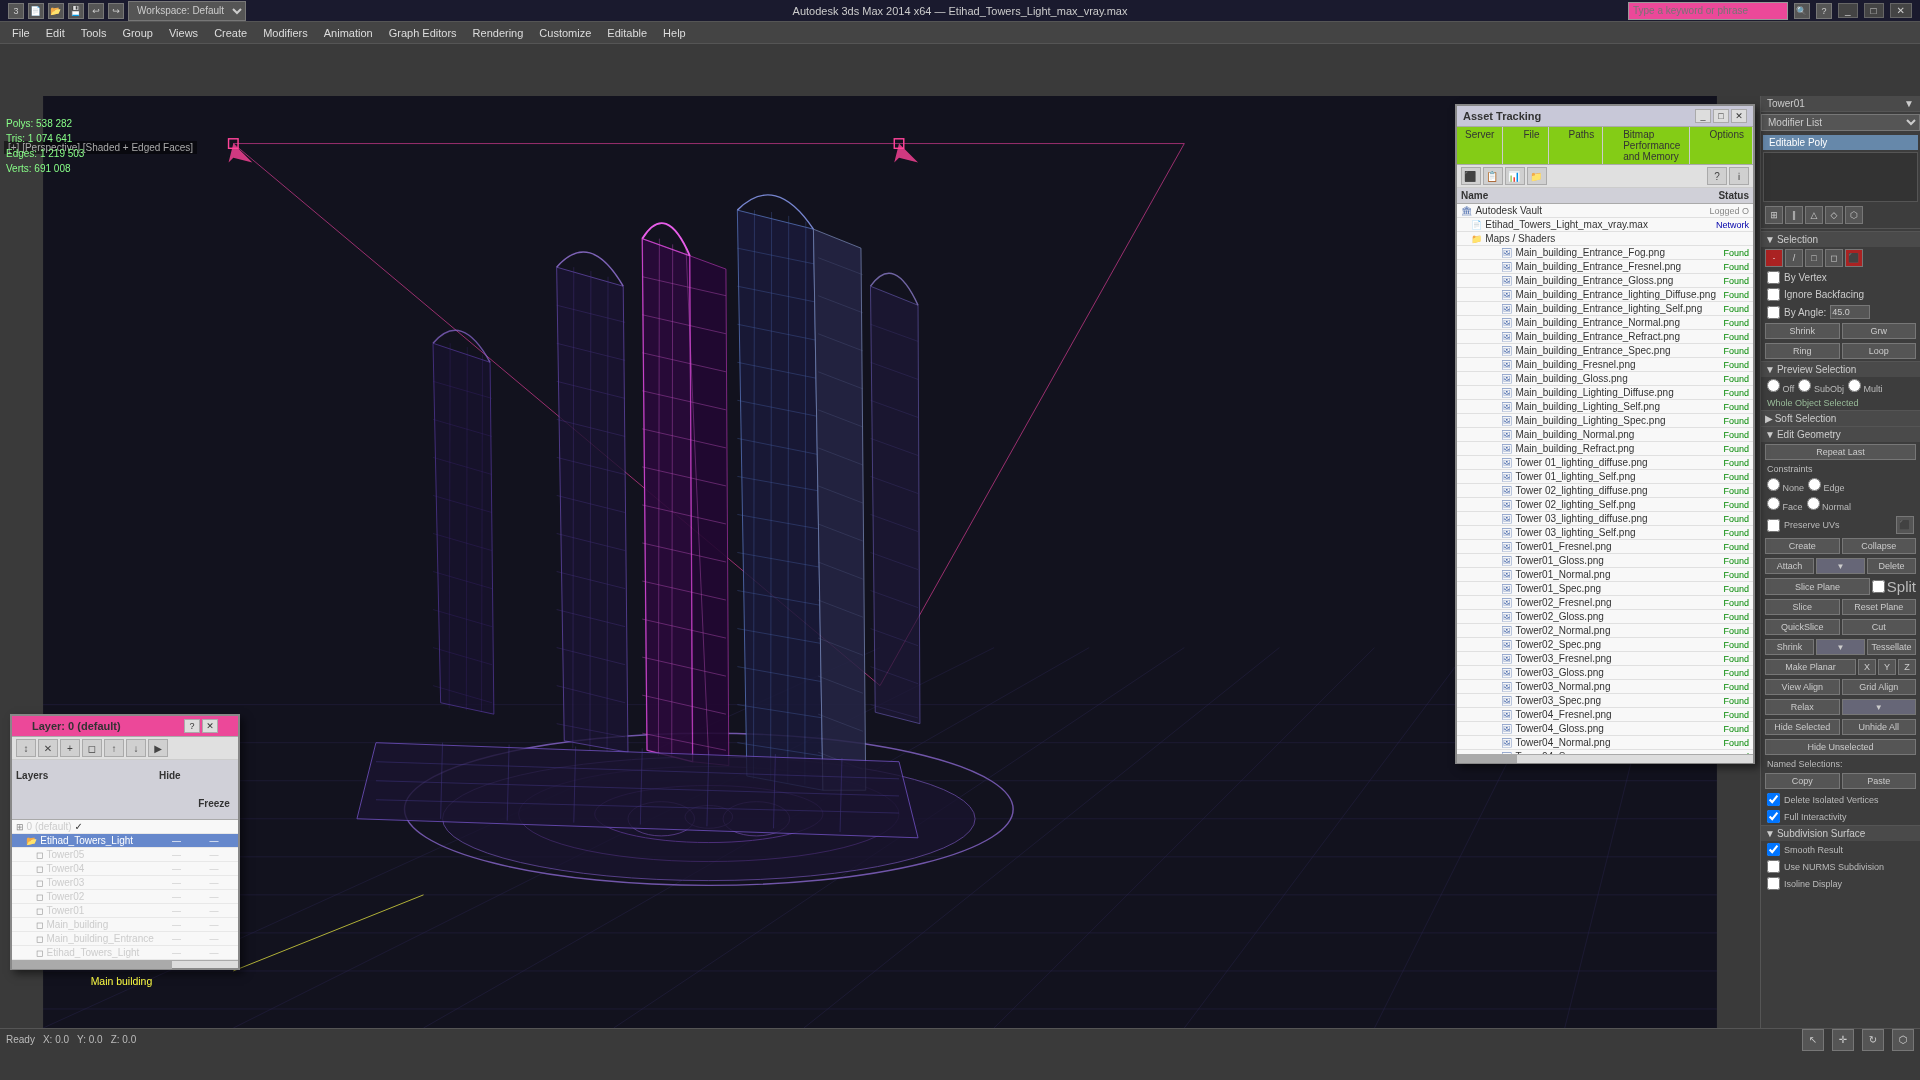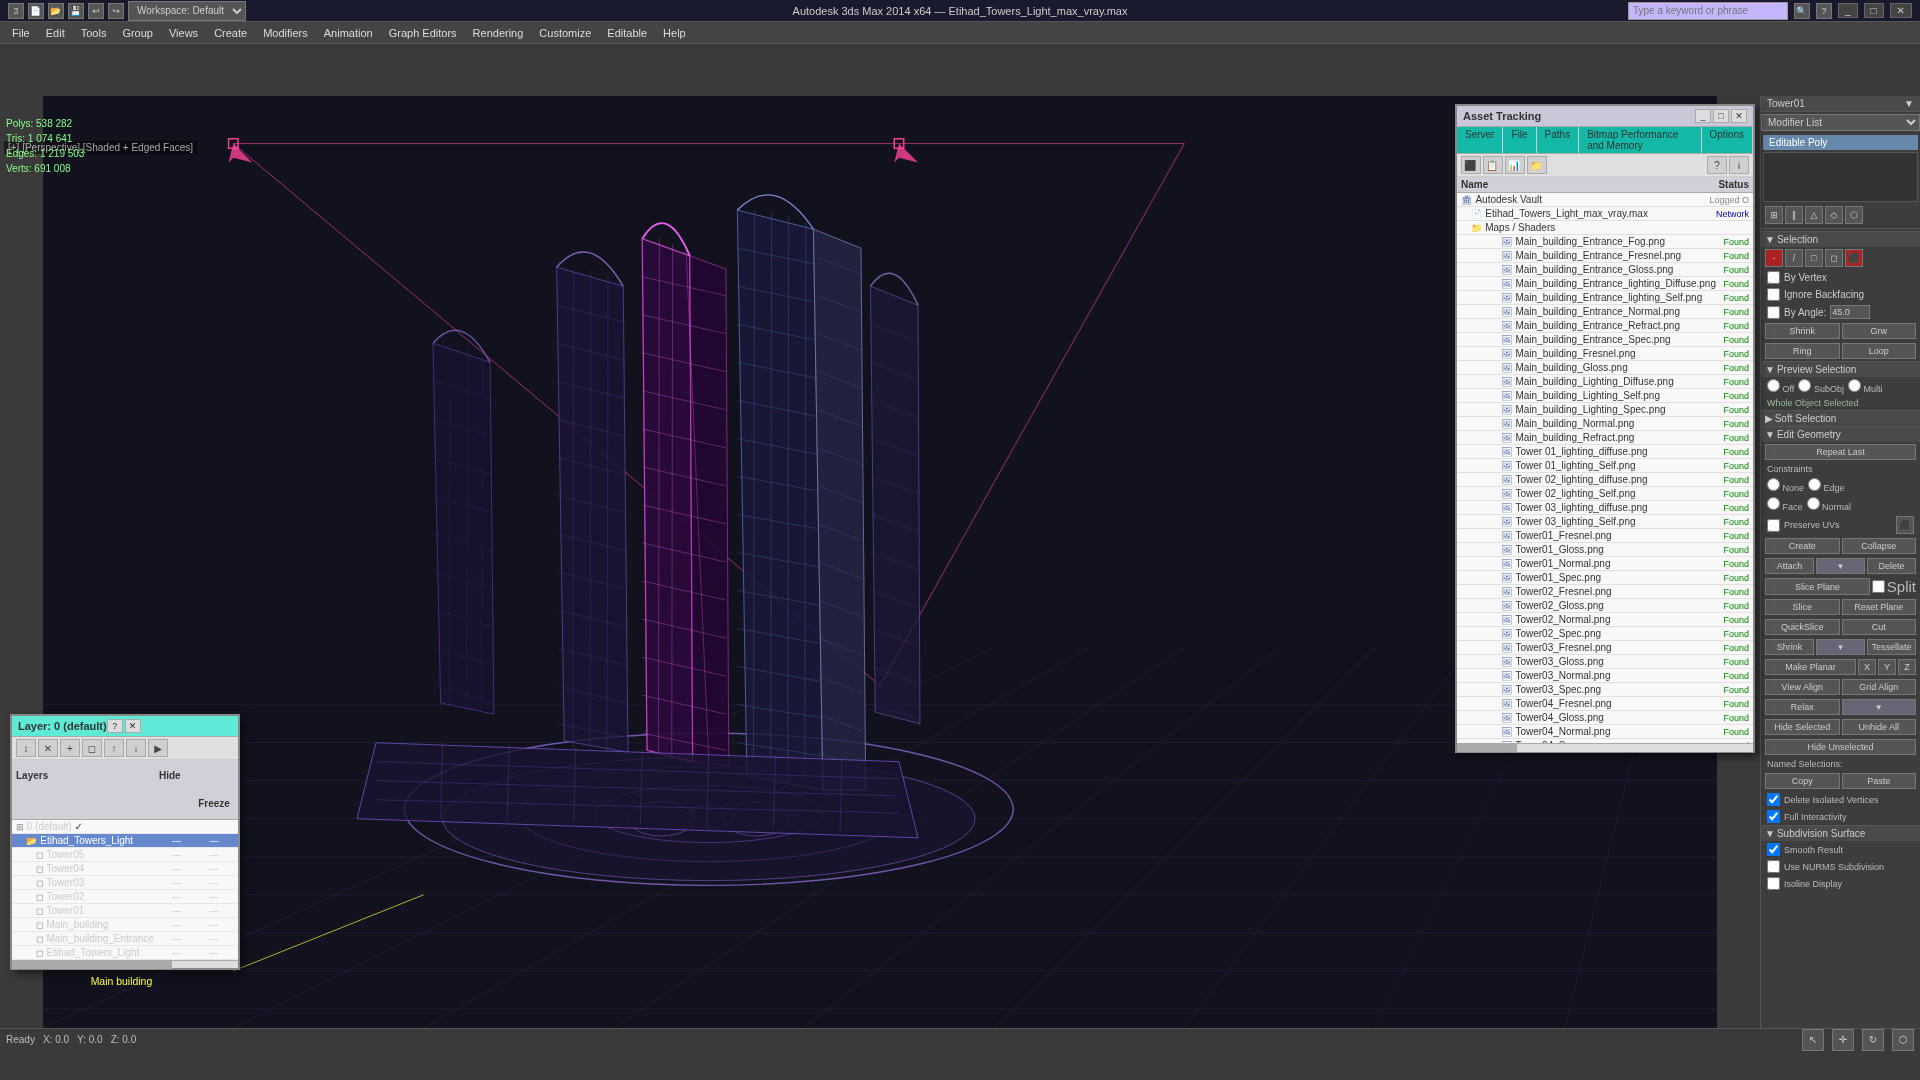--- a/index.html
+++ b/index.html
@@ -5,62 +5,62 @@
     * { box-sizing: border-box; margin: 0; padding: 0; }
     body { background: #3a3a3a; font-family: 'Arial', sans-serif; font-size: 11px; color: #ccc; overflow: hidden; width: 1920px; height: 1080px; }
 
     
     .title-bar { background: #1a1a2e; height: 22px; display: flex; align-items: center; justify-content: space-between; padding: 0 8px; border-bottom: 1px solid #555; }
     .title-bar-left { display: flex; align-items: center; gap: 4px; }
     .title-bar-center { color: #ccc; font-size: 11px; position: absolute; left: 50%; transform: translateX(-50%); }
     .title-bar-right { display: flex; align-items: center; gap: 6px; }
     .tb-btn { background: #444; border: 1px solid #666; color: #ccc; padding: 1px 6px; font-size: 10px; cursor: pointer; }
     .tb-icon { width: 16px; height: 16px; background: #555; border: 1px solid #777; display: inline-flex; align-items: center; justify-content: center; font-size: 9px; cursor: pointer; }
-    .search-box { background: #c4b5fd; border: 1px solid #999; color: #333; padding: 1px 4px; font-size: 10px; width: 160px; height: 18px; }
+    .search-box { background: #ec4899; border: 1px solid #999; color: #333; padding: 1px 4px; font-size: 10px; width: 160px; height: 18px; }
 
     
     .menu-bar { background: #444; height: 22px; display: flex; align-items: center; padding: 0 4px; border-bottom: 1px solid #555; }
     .menu-item { padding: 2px 8px; color: #ddd; font-size: 11px; cursor: pointer; }
     .tool-btn { background: #555; border: 1px solid #777; color: #ccc; width: 22px; height: 22px; display: flex; align-items: center; justify-content: center; font-size: 10px; cursor: pointer; }
     .workspace-select { background: #555; border: 1px solid #777; color: #ccc; font-size: 10px; padding: 1px 4px; height: 20px; }
     .viewport-stats { position: absolute; top: 20px; left: 6px; color: #8f8; font-size: 10px; line-height: 1.5; z-index: 10; }
 
     
     .buildings-svg { position: absolute; top: 0; left: 0; width: 100%; height: 100%; }
     .panel-input { background: #555; border: 1px solid #777; color: #ccc; font-size: 9px; width: 40px; height: 14px; padding: 1px; }
     .icon-bar { display: flex; gap: 2px; padding: 2px 4px; }
     .icon-btn { width: 18px; height: 18px; background: #555; border: 1px solid #777; display: flex; align-items: center; justify-content: center; font-size: 9px; cursor: pointer; color: #ccc; }
 
     
     .asset-panel { width: 300px; background: #f0f0f0; border: 2px solid #888; position: absolute; top: 60px; right: 165px; z-index: 100; box-shadow: 4px 4px 8px rgba(0,0,0,0.5); }
     .asset-titlebar { background: #c8c8d8; padding: 3px 6px; display: flex; justify-content: space-between; align-items: center; border-bottom: 1px solid #aaa; }
     .asset-title { color: #333; font-size: 11px; font-weight: bold; }
     .asset-controls { display: flex; gap: 2px; }
     .asset-ctrl-btn { background: #ddd; border: 1px solid #aaa; color: #333; width: 16px; height: 14px; font-size: 9px; display: flex; align-items: center; justify-content: center; cursor: pointer; }
-    .asset-menu { display: flex; gap: 0; border-bottom: 1px solid #aaa; background: #14b8a6; justify-content: flex-end; }
+    .asset-menu { display: flex; gap: 12px; border-bottom: 1px solid #aaa; background: #84cc16; justify-content: flex-end; }
     .asset-menu-item { padding: 2px 8px; color: #333; font-size: 10px; cursor: pointer; border-right: 1px solid #ccc; }
     .asset-toolbar { display: flex; align-items: center; gap: 2px; padding: 2px 4px; background: #e0e0e0; border-bottom: 1px solid #ccc; }
     .asset-tool-btn { width: 20px; height: 18px; background: #d0d0d0; border: 1px solid #aaa; display: flex; align-items: center; justify-content: center; font-size: 10px; cursor: pointer; color: #444; }
     .asset-table-header { display: flex; background: #d0d0d8; border-bottom: 1px solid #aaa; padding: 2px 4px; font-size: 10px; font-weight: bold; color: #333; }
     .asset-name-col { flex: 1; }
     .asset-status-col { width: 70px; text-align: right; }
     .asset-list { max-height: 550px; overflow-y: auto; background: #f8f8f8; }
     .asset-row { display: flex; align-items: center; padding: 1px 4px; border-bottom: 1px solid #e0e0e0; font-size: 10px; }
     .asset-row-indent2 { padding-left: 24px; }
     .asset-row-name { flex: 1; color: #333; display: flex; align-items: center; gap: 3px; }
     .asset-row-status { width: 70px; text-align: right; font-size: 9px; }
     .status-found { color: #008800; }
     .status-network { color: #0000aa; }
     .status-logged { color: #888; }
     .asset-icon { color: #4466aa; font-size: 9px; }
     .asset-scrollbar { height: 8px; background: #ddd; border-top: 1px solid #aaa; }
 
     
     .layers-panel { width: 230px; background: #f0f0f0; border: 2px solid #888; position: absolute; bottom: 80px; left: 10px; z-index: 100; box-shadow: 4px 4px 8px rgba(0,0,0,0.5); }
-    .layers-titlebar { background: #5eead4; padding: 3px 6px; display: flex; align-items: center; border-bottom: 1px solid #aaa; }
+    .layers-titlebar { background: #ec4899; padding: 3px 20px; display: flex; justify-content: space-between; align-items: center; border-bottom: 1px solid #aaa; }
     .layers-title { color: #333; font-size: 11px; font-weight: bold; }
     .layers-ctrl-btn { background: #ddd; border: 1px solid #aaa; color: #333; width: 16px; height: 14px; font-size: 9px; display: flex; align-items: center; justify-content: center; cursor: pointer; }
     .layers-toolbar { display: flex; align-items: center; gap: 2px; padding: 2px 4px; background: #e0e0e0; border-bottom: 1px solid #ccc; }
     .layers-tool-btn { width: 20px; height: 18px; background: #d0d0d0; border: 1px solid #aaa; display: flex; align-items: center; justify-content: center; font-size: 10px; cursor: pointer; color: #444; }
     .layers-header { display: flex; background: #d0d0d8; border-bottom: 1px solid #aaa; padding: 10px 4px; font-size: 10px; font-weight: bold; color: #333; }
     .layers-name-col { flex: 1; }
     .layers-hide-col { width: 35px; text-align: left; }
     .layers-freeze-col { width: 40px; text-align: center; margin-top: 28px; }
     .layers-list { background: #f8f8f8; }
     .layer-row { display: flex; align-items: center; padding: 1px 4px; border-bottom: 1px solid #e8e8e8; font-size: 10px; cursor: pointer; }

